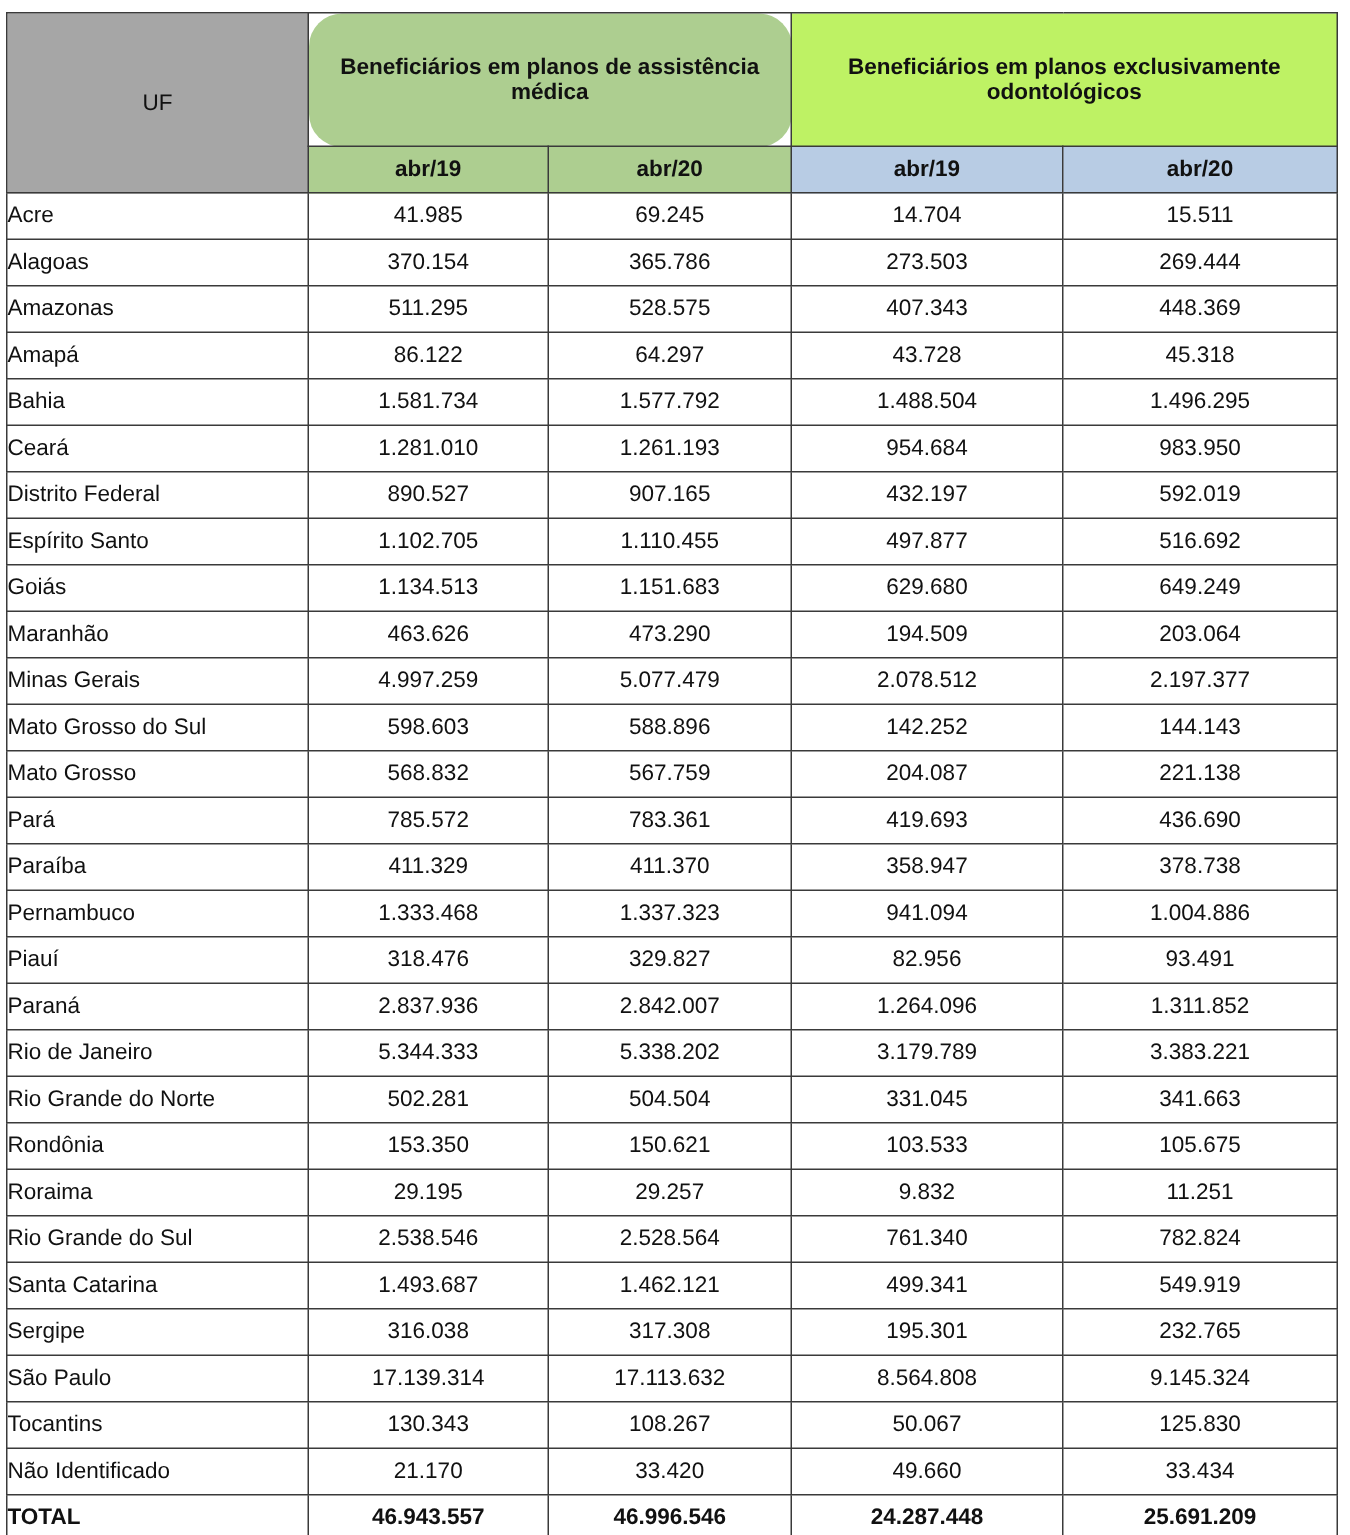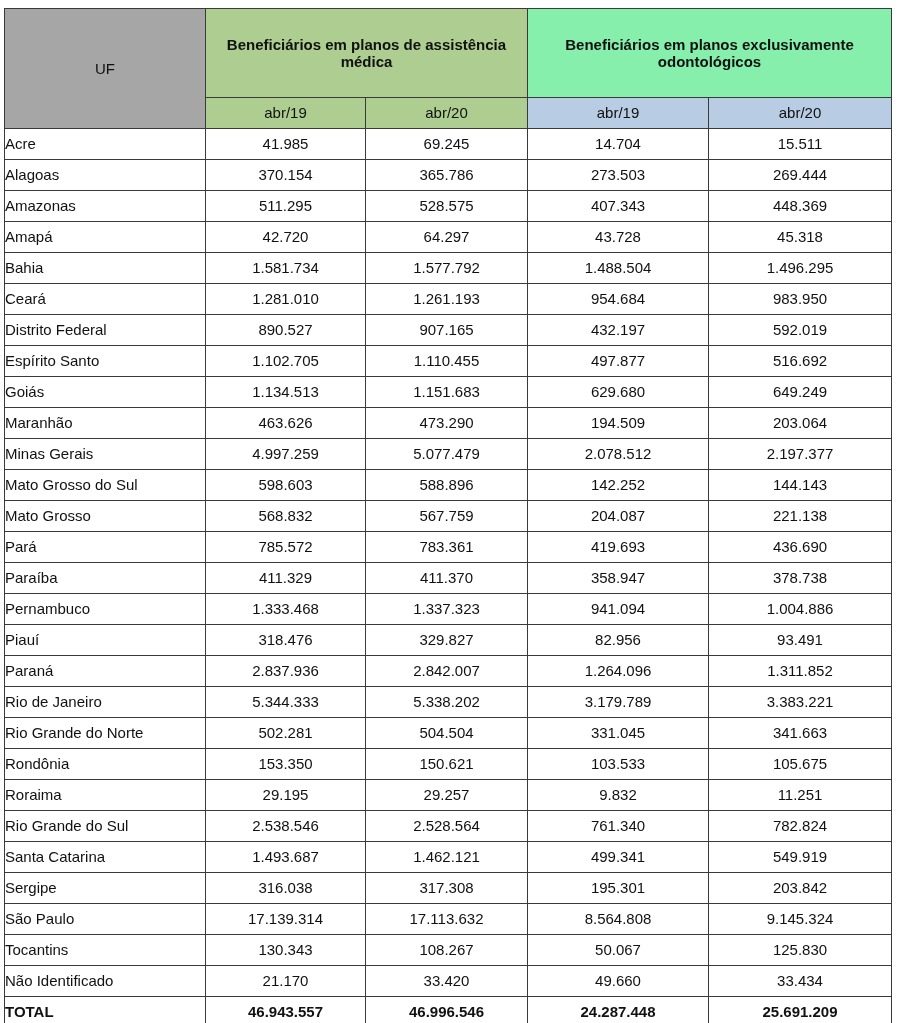--- a/index.html
+++ b/index.html
@@ -54,25 +54,25 @@
     height: 118px;
   }
 
   th.grp-head {
     font-weight: bold;
     text-align: center;
     font-size: 15.5px;
     height: 88px;
     padding: 0 10px;
   }
-  th.grp-green { background: #adce90; }
-  th.grp-blue  { background: #86efac; }
+  th.grp-green { background: #adce90; border-radius: 22px; }
+  th.grp-blue  { background: #bef264; }
 
   th.sub-head {
-    font-weight: normal;
+    font-weight: bold;
     text-align: center;
     font-size: 15px;
     height: 30px;
     margin-top: 44px;
   }
   th.sub-green { background: #adce90; }
   th.sub-blue  { background: #b8cce4; }
 
   
   tr.data-row td {
@@ -138,21 +138,21 @@
         </tr>
         <tr class="data-row">
           <td class="uf-cell">Amazonas</td>
           <td class="num-cell">511.295</td>
           <td class="num-cell">528.575</td>
           <td class="num-cell">407.343</td>
           <td class="num-cell">448.369</td>
         </tr>
         <tr class="data-row">
           <td class="uf-cell">Amapá</td>
-          <td class="num-cell">42.720</td>
+          <td class="num-cell">86.122</td>
           <td class="num-cell">64.297</td>
           <td class="num-cell">43.728</td>
           <td class="num-cell">45.318</td>
         </tr>
         <tr class="data-row">
           <td class="uf-cell">Bahia</td>
           <td class="num-cell">1.581.734</td>
           <td class="num-cell">1.577.792</td>
           <td class="num-cell">1.488.504</td>
           <td class="num-cell">1.496.295</td>
@@ -288,21 +288,21 @@
           <td class="num-cell">1.493.687</td>
           <td class="num-cell">1.462.121</td>
           <td class="num-cell">499.341</td>
           <td class="num-cell">549.919</td>
         </tr>
         <tr class="data-row">
           <td class="uf-cell">Sergipe</td>
           <td class="num-cell">316.038</td>
           <td class="num-cell">317.308</td>
           <td class="num-cell">195.301</td>
-          <td class="num-cell">203.842</td>
+          <td class="num-cell">232.765</td>
         </tr>
         <tr class="data-row">
           <td class="uf-cell">São Paulo</td>
           <td class="num-cell">17.139.314</td>
           <td class="num-cell">17.113.632</td>
           <td class="num-cell">8.564.808</td>
           <td class="num-cell">9.145.324</td>
         </tr>
         <tr class="data-row">
           <td class="uf-cell">Tocantins</td>

